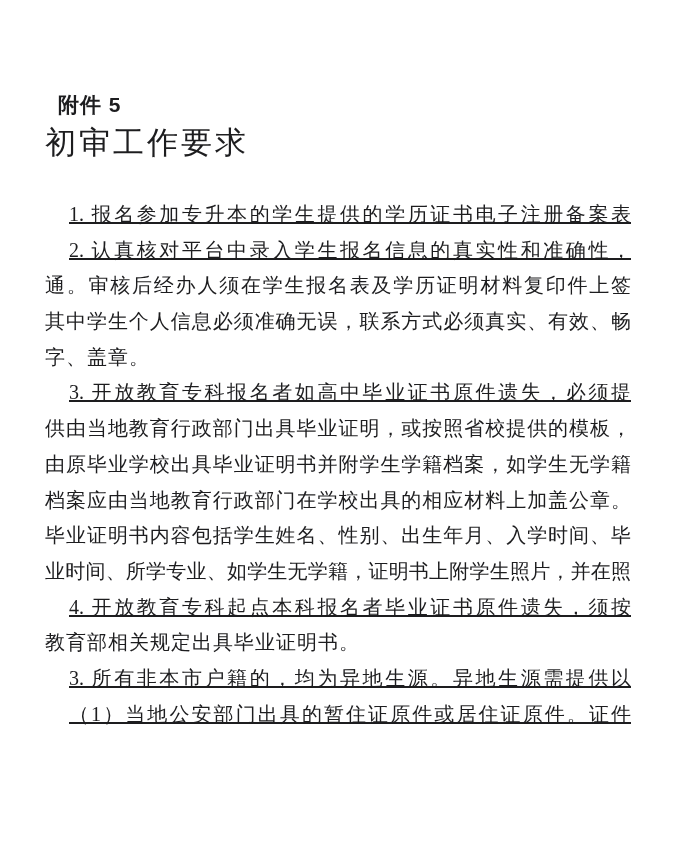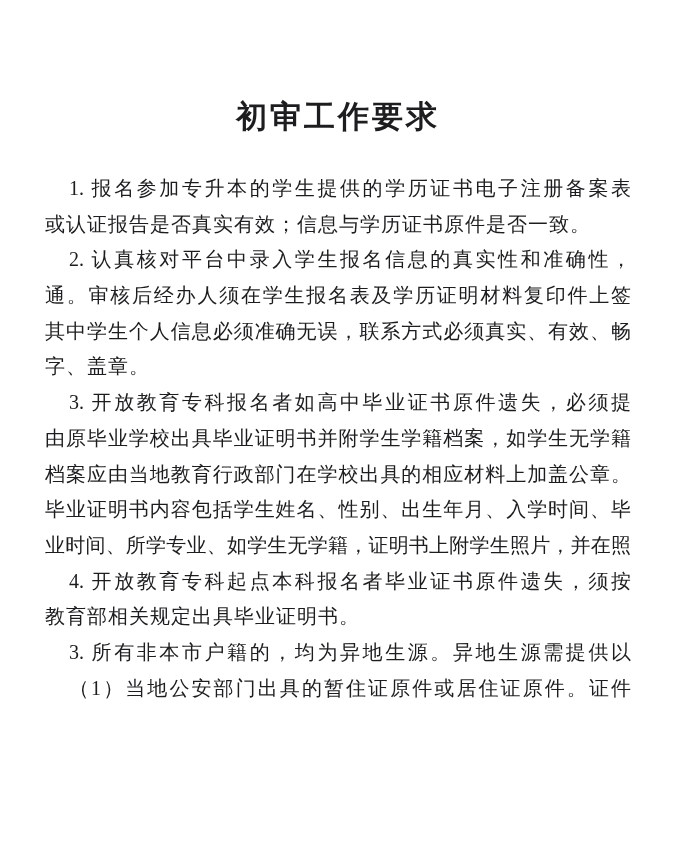--- a/index.html
+++ b/index.html
@@ -25,73 +25,75 @@
     margin-left: 13px;
     font-size: 21px;
     font-weight: 700;
     line-height: 26px;
     font-family: "Liberation Sans", "DejaVu Sans", sans-serif;
     letter-spacing: 1px;
   }
   .title {
     margin: 5px 0 0 0;
     font-size: 31px;
-    font-weight: 700;
+    font-weight: 400;
     line-height: 40px;
-    text-align: center;
+    text-align: left;
     letter-spacing: 3px;
   }
   .body-text {
     margin-top: 34px;
   }
   .para {
     margin: 0;
     padding: 0;
   }
   .line {
     font-size: 20px;
     line-height: 35.7px;
     height: 35.7px;
     overflow: hidden;
     text-align: justify;
     text-align-last: justify;
     white-space: normal;
   }
   .line.first {
     text-indent: 24px;
+    text-decoration: underline;
   }
   .line.last {
     text-align-last: left;
     letter-spacing: 1px;
   }
 </style>
 </head>
 <body>
 
 <div class="page">
 
+  <div class="attachment">附件 5</div>
 
   <h1 class="title">初审工作要求</h1>
 
   <div class="body-text">
 
     <div class="para">
       <div class="line first">1. 报名参加专升本的学生提供的学历证书电子注册备案表</div>
-      <div class="line last">或认证报告是否真实有效；信息与学历证书原件是否一致。</div>
     </div>
 
     <div class="para">
       <div class="line first">2. 认真核对平台中录入学生报名信息的真实性和准确性，</div>
       <div class="line">通。审核后经办人须在学生报名表及学历证明材料复印件上签</div>
       <div class="line">其中学生个人信息必须准确无误，联系方式必须真实、有效、畅</div>
       <div class="line last">字、盖章。</div>
     </div>
 
     <div class="para">
       <div class="line first">3. 开放教育专科报名者如高中毕业证书原件遗失，必须提</div>
+      <div class="line">供由当地教育行政部门出具毕业证明，或按照省校提供的模板，</div>
       <div class="line">由原毕业学校出具毕业证明书并附学生学籍档案，如学生无学籍</div>
       <div class="line">档案应由当地教育行政部门在学校出具的相应材料上加盖公章。</div>
       <div class="line">毕业证明书内容包括学生姓名、性别、出生年月、入学时间、毕</div>
       <div class="line">业时间、所学专业、如学生无学籍，证明书上附学生照片，并在照</div>
     </div>
 
     <div class="para">
       <div class="line first">4. 开放教育专科起点本科报名者毕业证书原件遗失，须按</div>
       <div class="line last">教育部相关规定出具毕业证明书。</div>
     </div>

